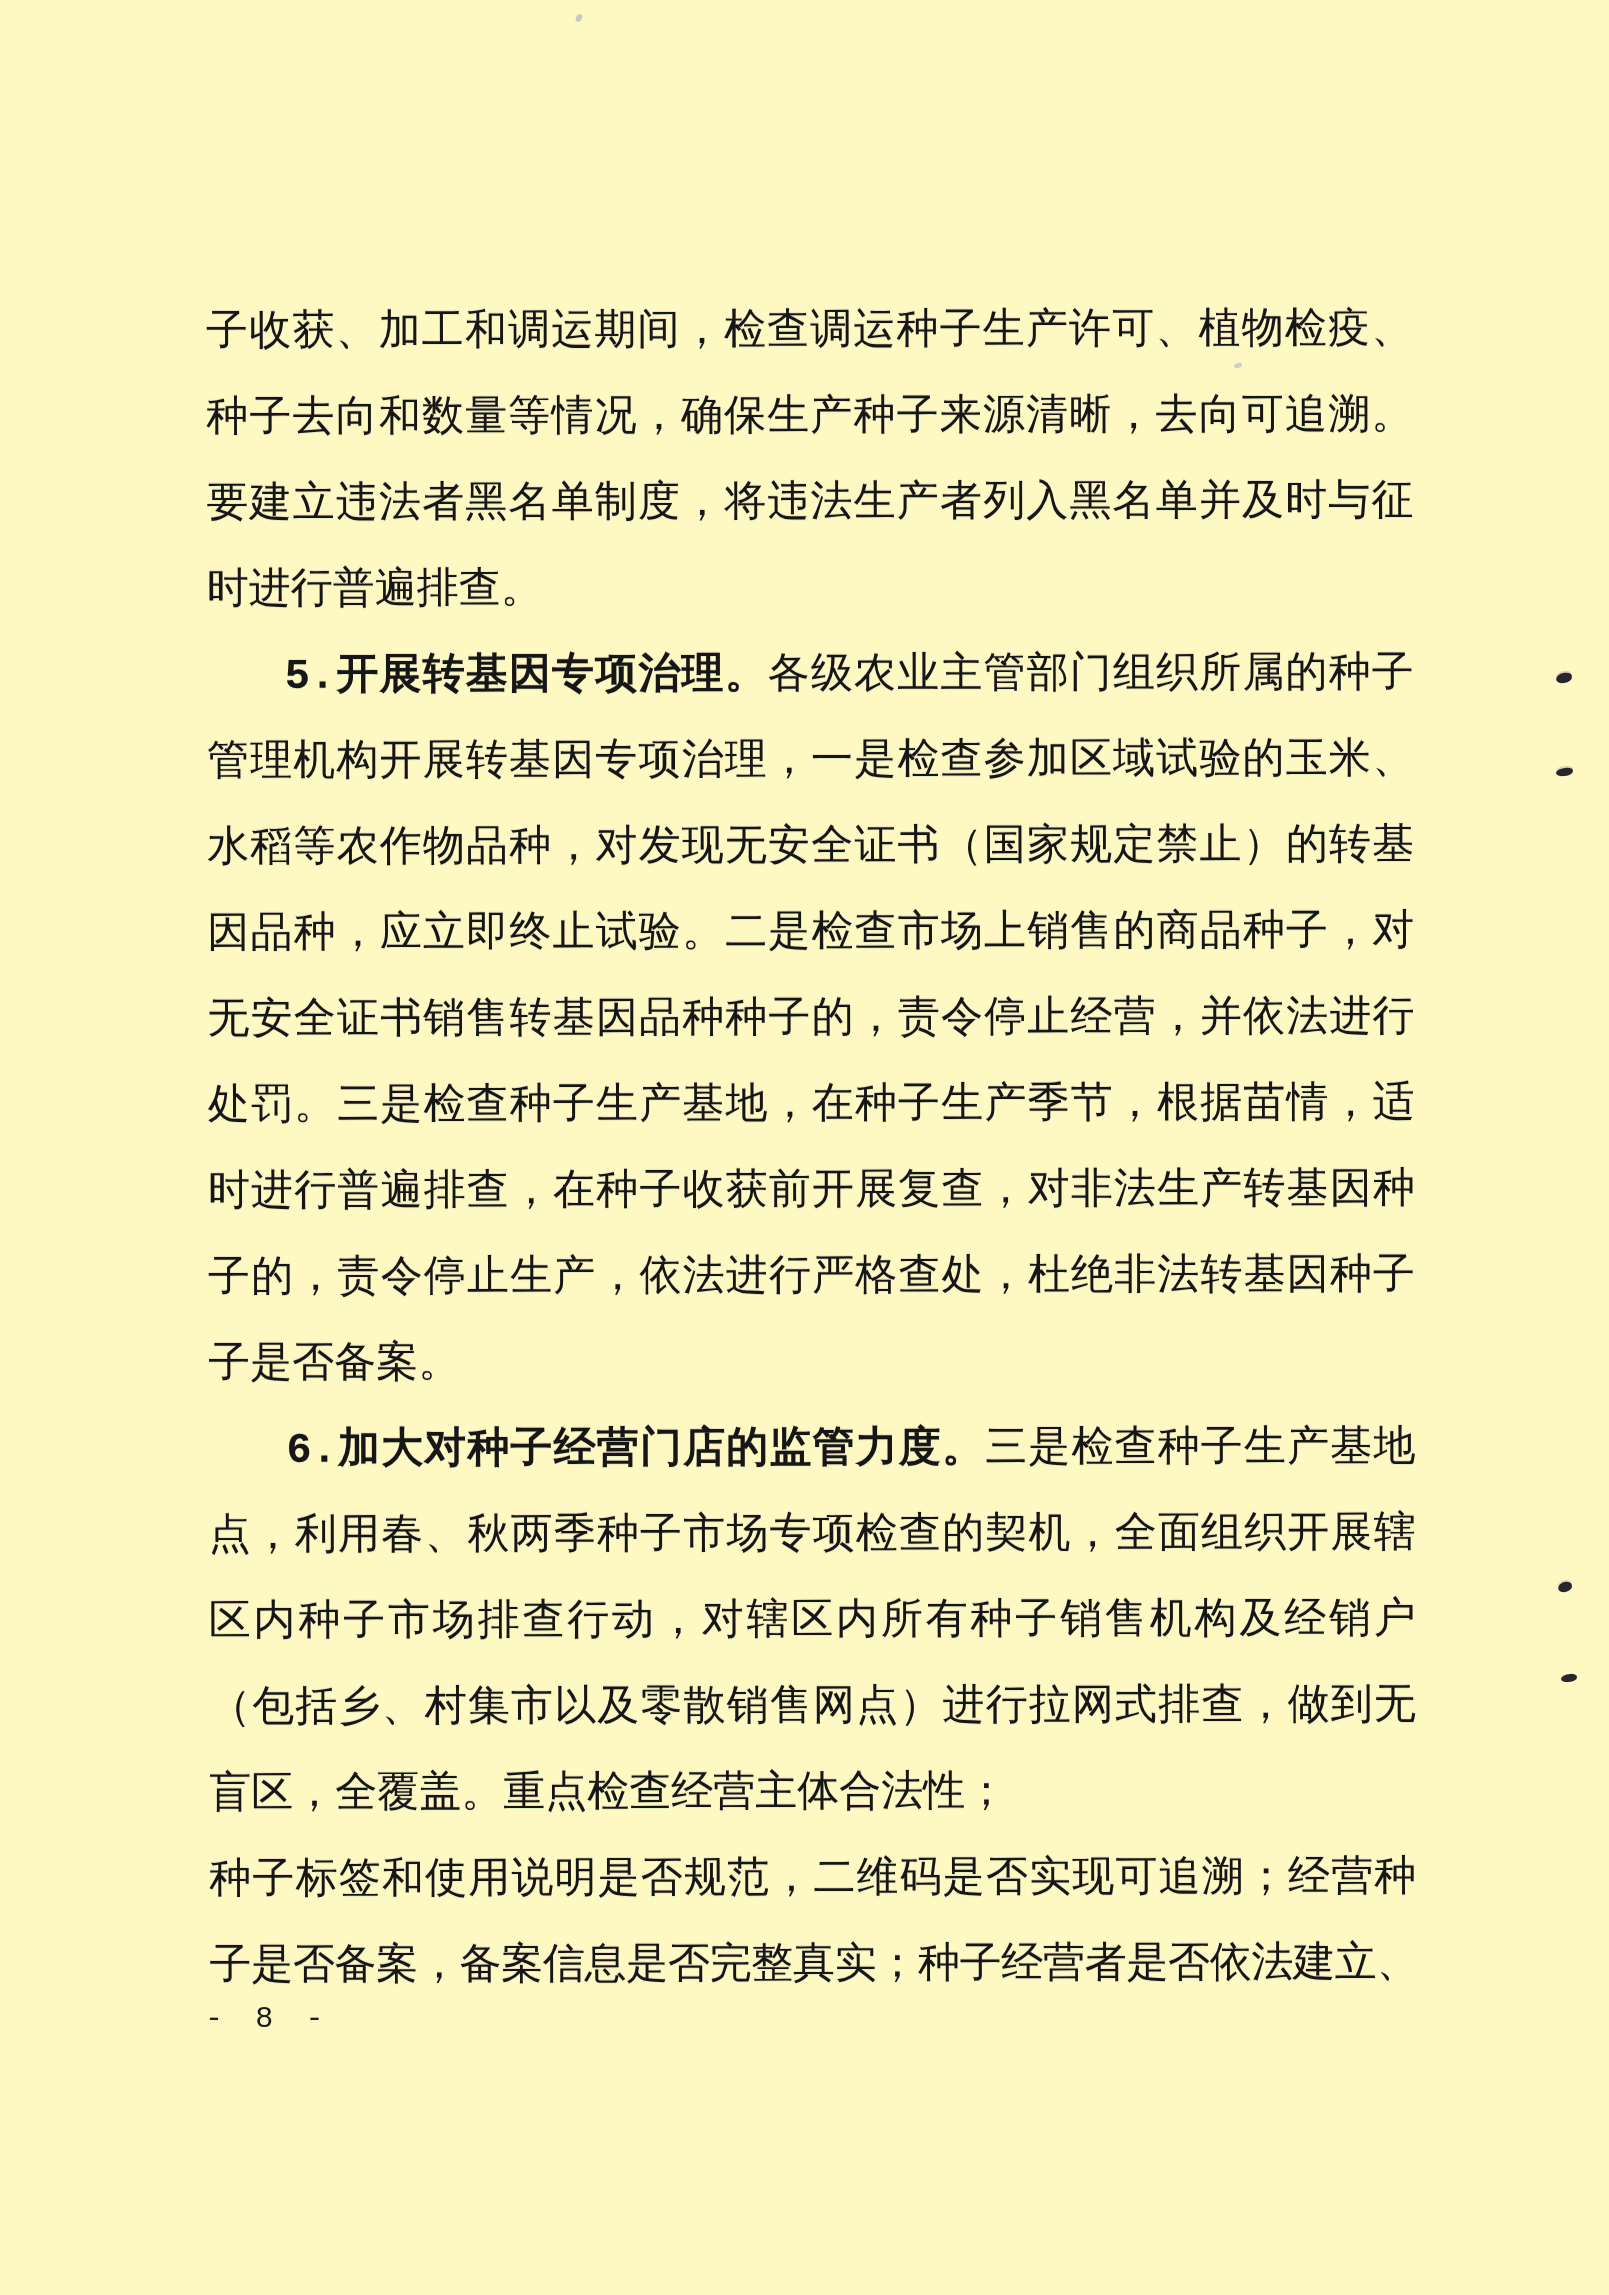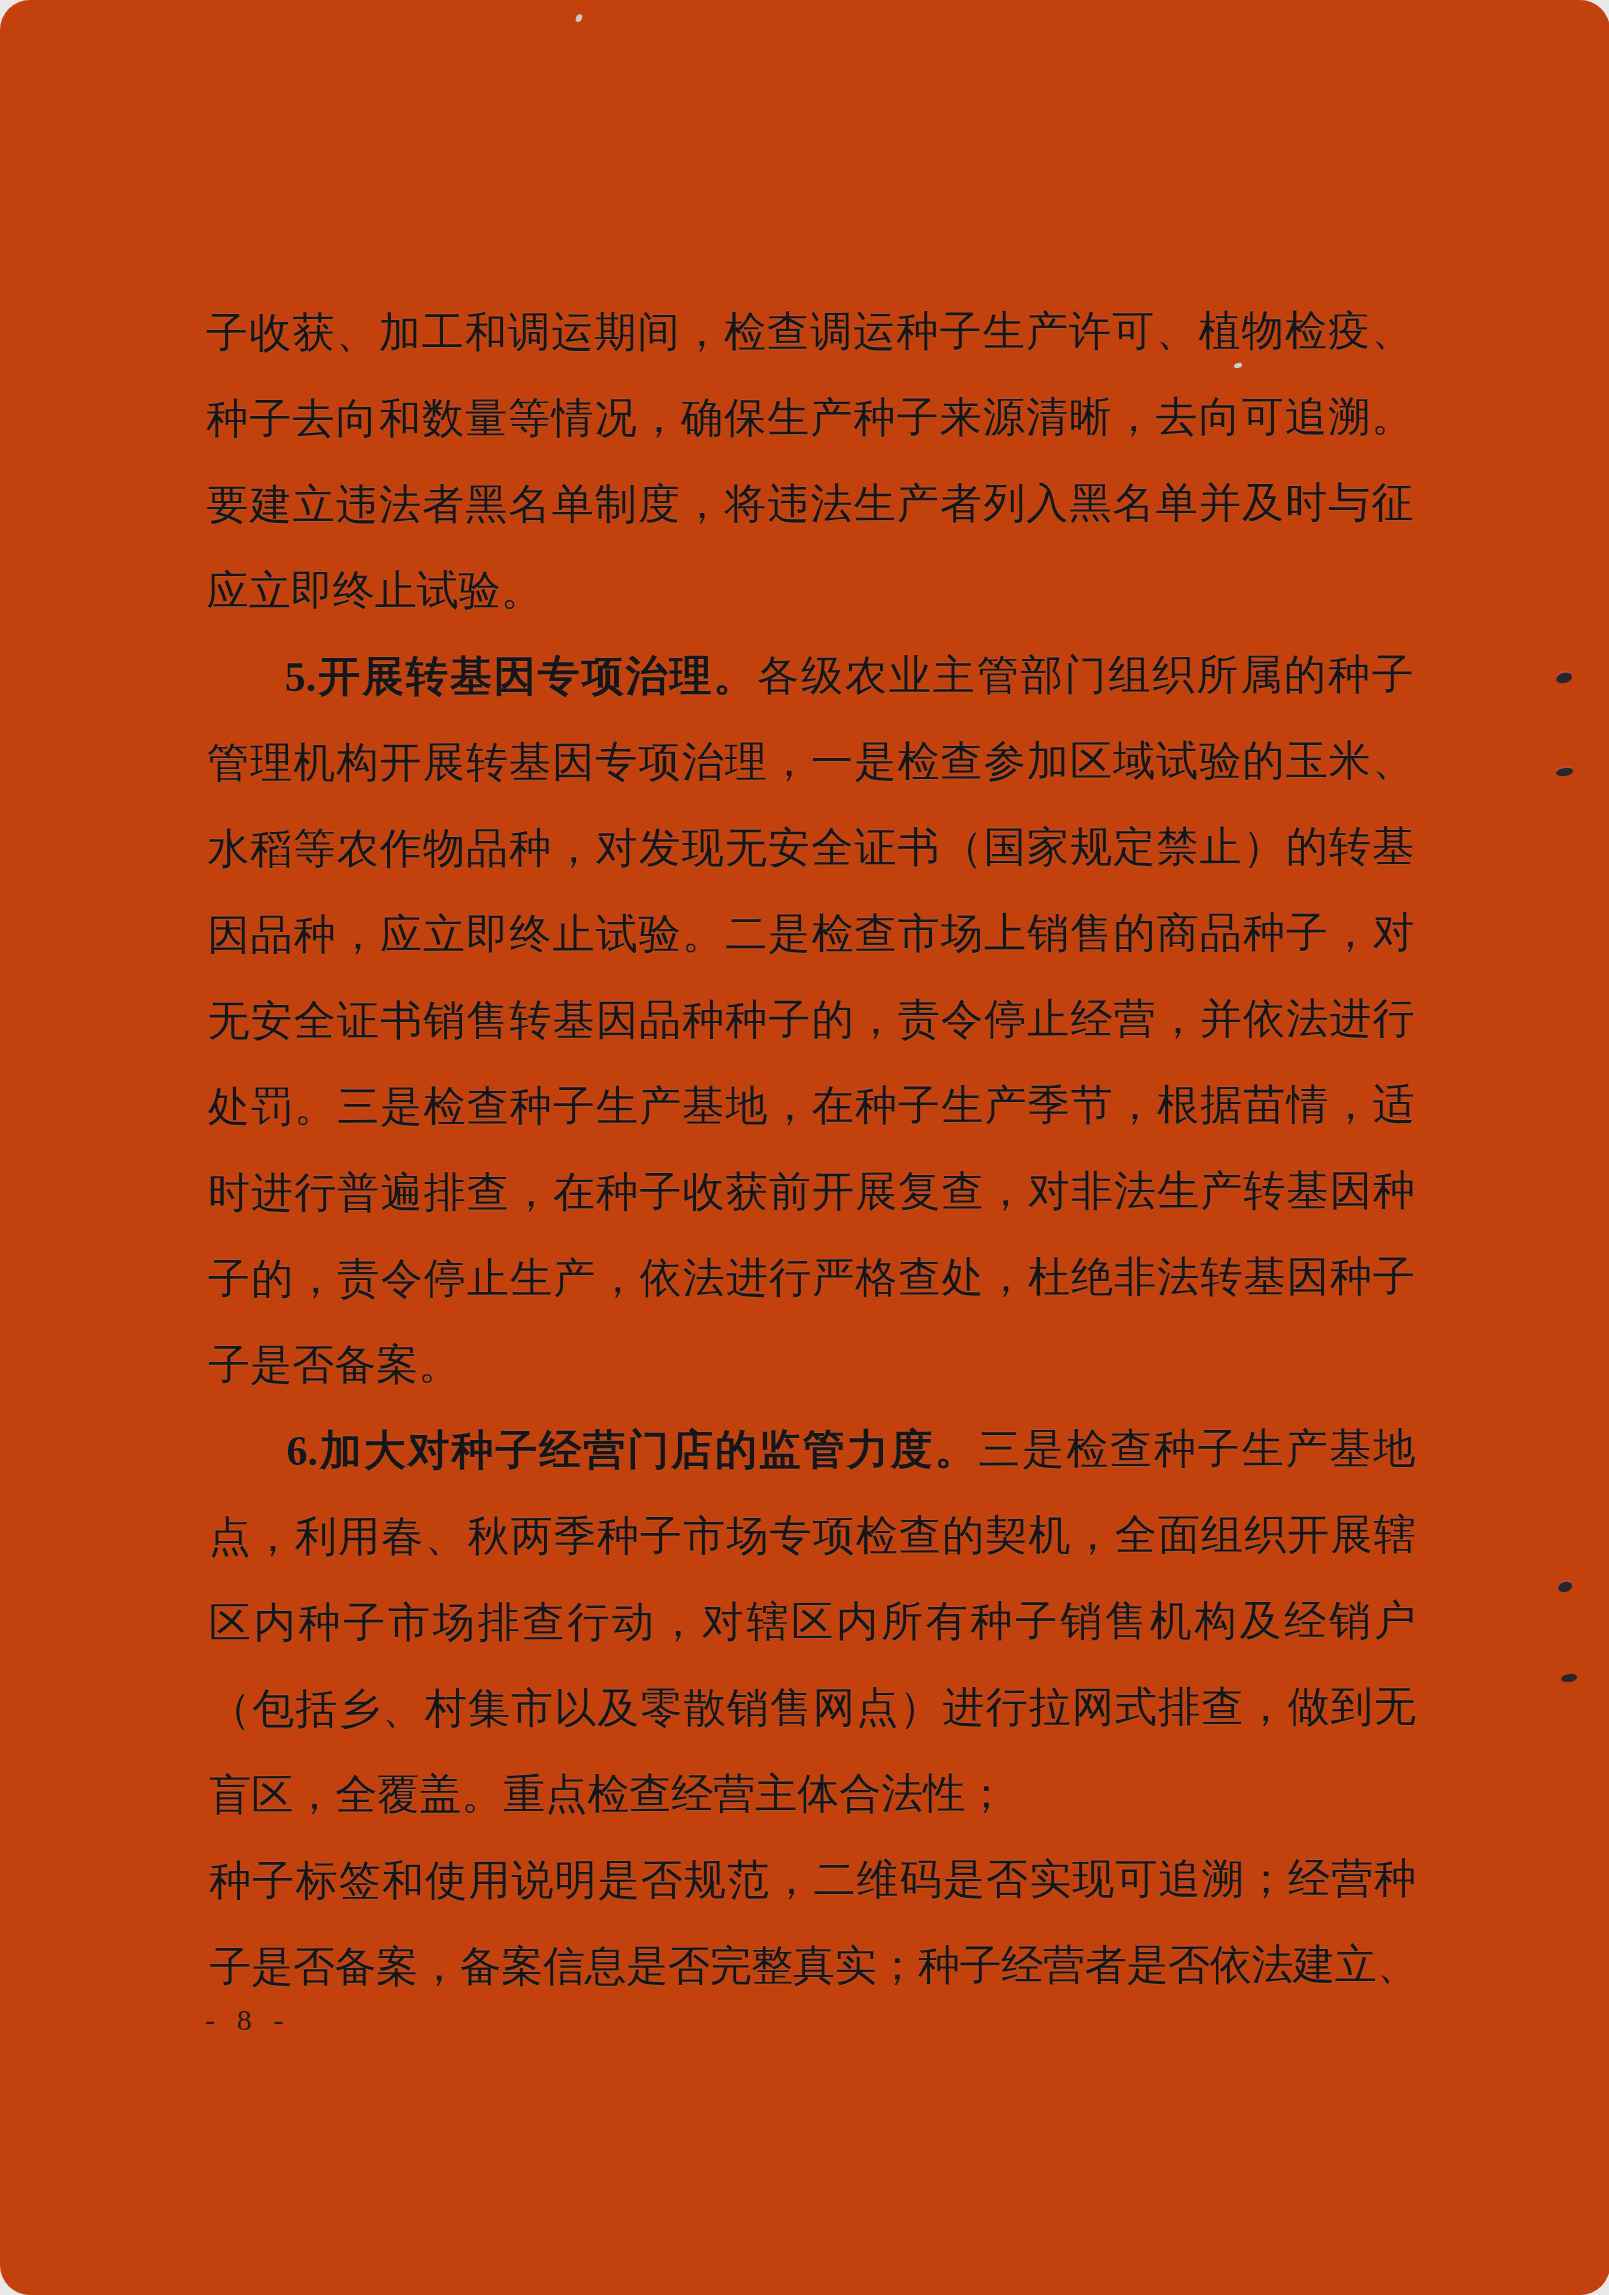--- a/index.html
+++ b/index.html
@@ -4,24 +4,23 @@
 <style>
   html, body {
     margin: 0;
     padding: 0;
     background: #e8e8e8;
   }
   .page {
     position: relative;
     width: 1610px;
     height: 2295px;
-    background: #c2410c;
+    background: #fef9c3;
     overflow: hidden;
-    font-family: Liberation Serif, serif;
-    border-radius: 30px;
+    font-family: Liberation Mono, monospace;
   }
   .text-block {
     position: absolute;
     left: 206px;
     top: 290px;
     width: 1207px;
     transform: rotate(-0.12deg);
     transform-origin: left top;
     color: #161616;
     text-shadow: 0 -1px 0 rgba(198,112,198,0.22), 0 1px 0 rgba(110,188,142,0.18);
@@ -74,21 +73,21 @@
 </style>
 </head>
 <body>
 
 <div class="page">
 
   <div class="text-block">
     <div class="line"><span>子收获、加工和调运期间，检查调运种子生产许可、植物检疫、</span></div>
     <div class="line"><span>种子去向和数量等情况，确保生产种子来源清晰，去向可追溯。</span></div>
     <div class="line"><span>要建立违法者黑名单制度，将违法生产者列入黑名单并及时与征</span></div>
-    <div class="line short"><span>应立即终止试验。</span></div>
+    <div class="line short"><span>时进行普遍排查。</span></div>
     <div class="line indent"><span class="heading-bold">5.开展转基因专项治理。</span><span>各级农业主管部门组织所属的种子</span></div>
     <div class="line"><span>管理机构开展转基因专项治理，一是检查参加区域试验的玉米、</span></div>
     <div class="line"><span>水稻等农作物品种，对发现无安全证书（国家规定禁止）的转基</span></div>
     <div class="line"><span>因品种，应立即终止试验。二是检查市场上销售的商品种子，对</span></div>
     <div class="line"><span>无安全证书销售转基因品种种子的，责令停止经营，并依法进行</span></div>
     <div class="line"><span>处罚。三是检查种子生产基地，在种子生产季节，根据苗情，适</span></div>
     <div class="line"><span>时进行普遍排查，在种子收获前开展复查，对非法生产转基因种</span></div>
     <div class="line"><span>子的，责令停止生产，依法进行严格查处，杜绝非法转基因种子</span></div>
     <div class="line short"><span>子是否备案。</span></div>
     <div class="line indent"><span class="heading-bold">6.加大对种子经营门店的监管力度。</span><span>三是检查种子生产基地</span></div>

